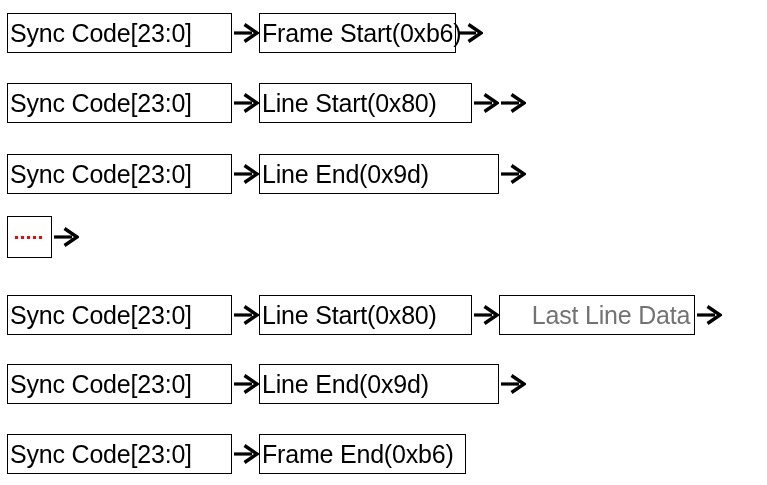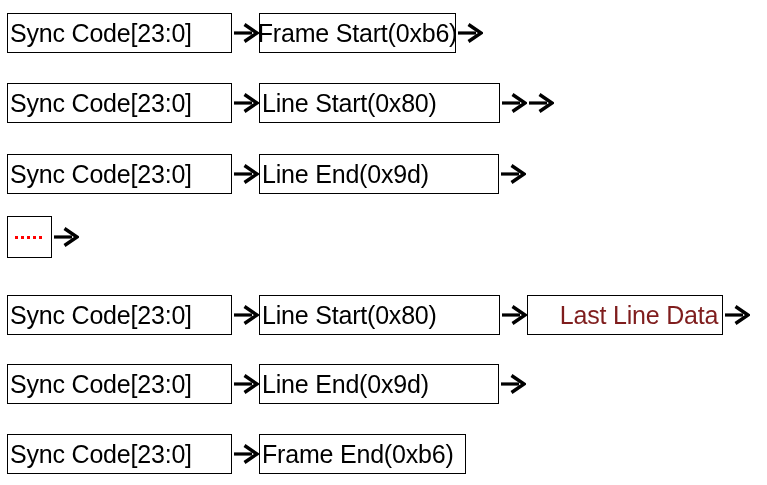--- a/index.html
+++ b/index.html
@@ -76,22 +76,22 @@
   
   .row-0 { top: 13px; }
   .row-1 { top: 83px; }
   .row-2 { top: 154px; }
   .row-3 { top: 216px; }
   .row-4 { top: 295px; }
   .row-5 { top: 364px; }
   .row-6 { top: 434px; }
   
   .w-sync  { width: 225px; }
-  .w-fstart{ width: 197px; justify-content: center; }
-  .w-lstart{ width: 241px; text-align: center; }
+  .w-fstart{ width: 197px; }
+  .w-lstart{ width: 213px; text-align: center; }
   .w-lend  { width: 240px; text-align: right; }
   .w-fend  { width: 207px; }
   .w-data  { width: 196px; }
   .pad-left { margin-left: 7px; }
 </style>
 </head>
 <body>
 
 <div id="diagram">
     <div class="row row-0">
@@ -184,21 +184,21 @@
       <div class="node w-lstart">
         <span style="color: rgb(0, 0, 0);">Line Start(0x80)</span>
       </div>
       <div class="arrow">
         <svg width="26" height="22" viewBox="0 0 26 22" aria-hidden="true">
           <path d="M1 11 H19" stroke="#000000" stroke-width="3.2" stroke-linecap="butt"></path>
           <path d="M11.5 2.5 L24 11 L11.5 19.5" stroke="#000000" stroke-width="3.4" fill="none" stroke-linejoin="miter" stroke-linecap="butt"></path>
         </svg>
       </div>
       <div class="node w-data red-text">
-        <span style="color: #7f1d1d; margin-left: 28px;">Last Line Data</span>
+        <span style="color: #737373; margin-left: 28px;">Last Line Data</span>
       </div>
       <div class="arrow">
         <svg width="26" height="22" viewBox="0 0 26 22" aria-hidden="true">
           <path d="M1 11 H19" stroke="#000000" stroke-width="3.2" stroke-linecap="butt"></path>
           <path d="M11.5 2.5 L24 11 L11.5 19.5" stroke="#000000" stroke-width="3.4" fill="none" stroke-linejoin="miter" stroke-linecap="butt"></path>
         </svg>
       </div>
     </div>
     <div class="row row-5">
       <div class="node w-sync pad-left">

